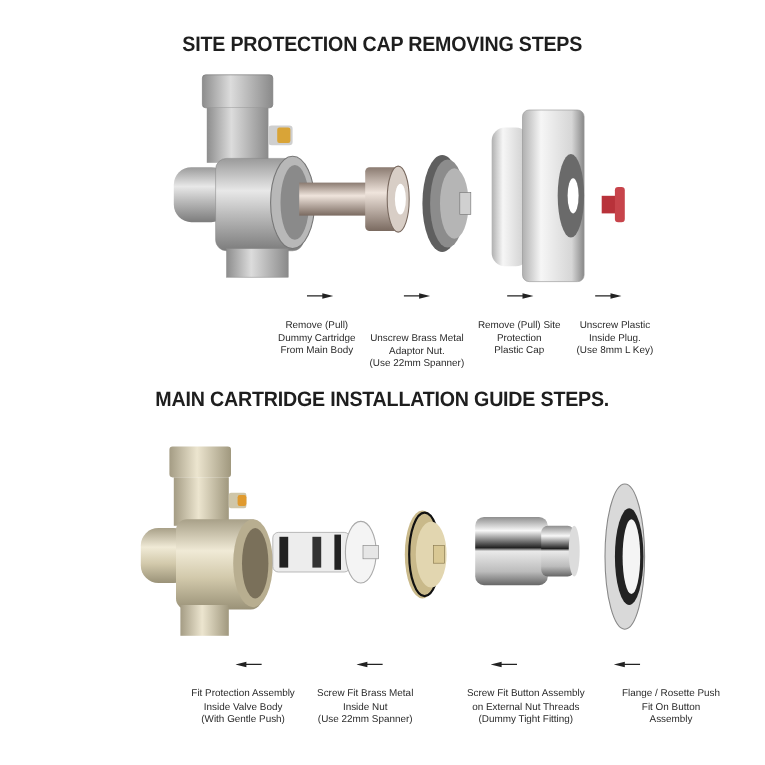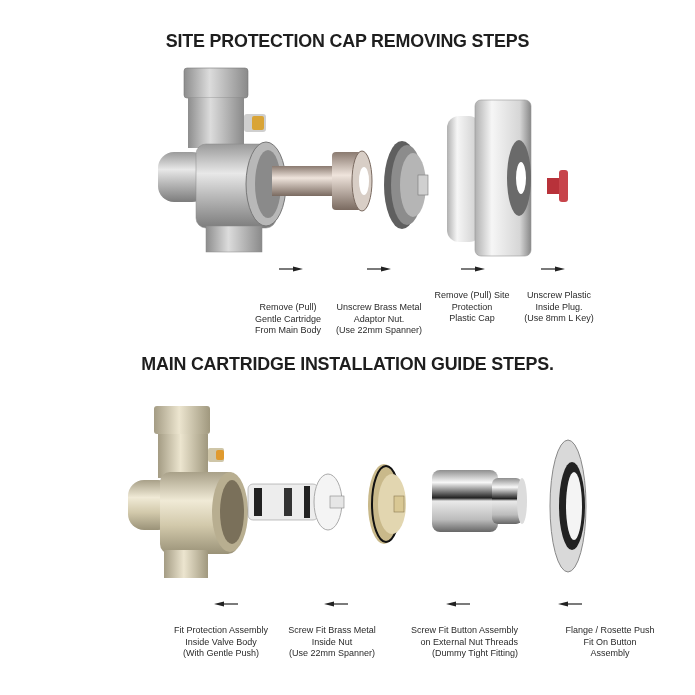--- a/index.html
+++ b/index.html
@@ -99,23 +99,23 @@
       <polygon points="14,0.5 24,3 14,5.5" fill="#222"></polygon>
     </svg>
 </div>
 <div class="arrow" style="left:541px;top:266px;">
   <svg width="24" height="6" viewBox="0 0 24 6">
       <line x1="0" y1="3" x2="16" y2="3" stroke="#222" stroke-width="1.2"></line>
       <polygon points="14,0.5 24,3 14,5.5" fill="#222"></polygon>
     </svg>
 </div>
 
-<div class="caption" style="left:240px;width:96px;top:302px;">
+<div class="caption" style="left:240px;width:96px;top:290px;">
   <span>Remove (Pull)</span>
-  <span>Gentle Cartridge</span>
+  <span>Dummy Cartridge</span>
   <span>From Main Body</span>
 </div>
 <div class="caption" style="left:326px;width:106px;top:302px;">
   <span>Unscrew Brass Metal</span>
   <span>Adaptor Nut.</span>
   <span>(Use 22mm Spanner)</span>
 </div>
 <div class="caption" style="left:428px;width:88px;top:290px;">
   <span>Remove (Pull) Site</span>
   <span>Protection</span>
@@ -220,21 +220,21 @@
 <div class="caption" style="left:166px;width:110px;top:625px;">
   <span>Fit Protection Assembly</span>
   <span>Inside Valve Body</span>
   <span>(With Gentle Push)</span>
 </div>
 <div class="caption" style="left:280px;width:104px;top:625px;">
   <span>Screw Fit Brass Metal</span>
   <span>Inside Nut</span>
   <span>(Use 22mm Spanner)</span>
 </div>
-<div class="caption" style="left:392px;width:126px;top:625px;text-align:right;">
+<div class="caption" style="left:415px;width:126px;top:625px;">
   <span>Screw Fit Button Assembly</span>
   <span>on External Nut Threads</span>
   <span>(Dummy Tight Fitting)</span>
 </div>
 <div class="caption" style="left:520px;width:100px;top:625px;margin-left:40px;">
   <span>Flange / Rosette Push</span>
   <span>Fit On Button</span>
   <span>Assembly</span>
 </div>
 

